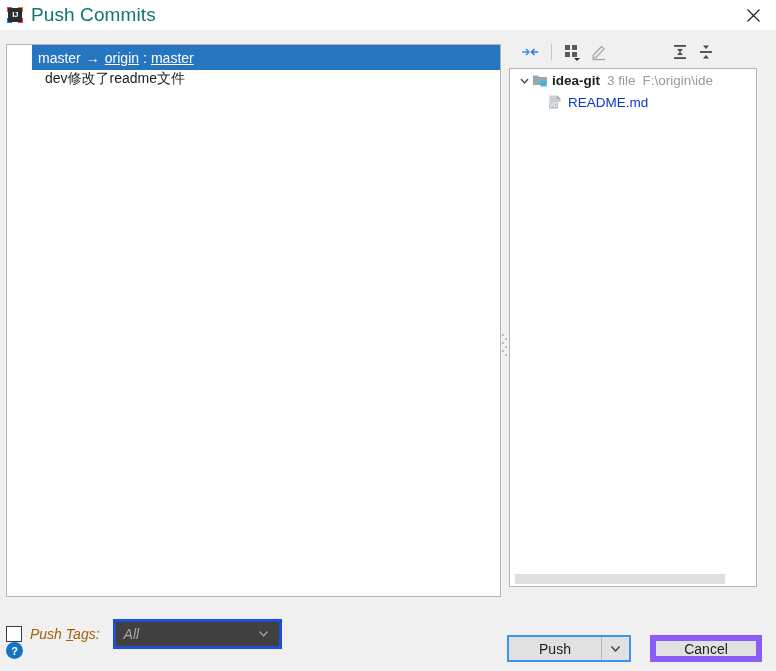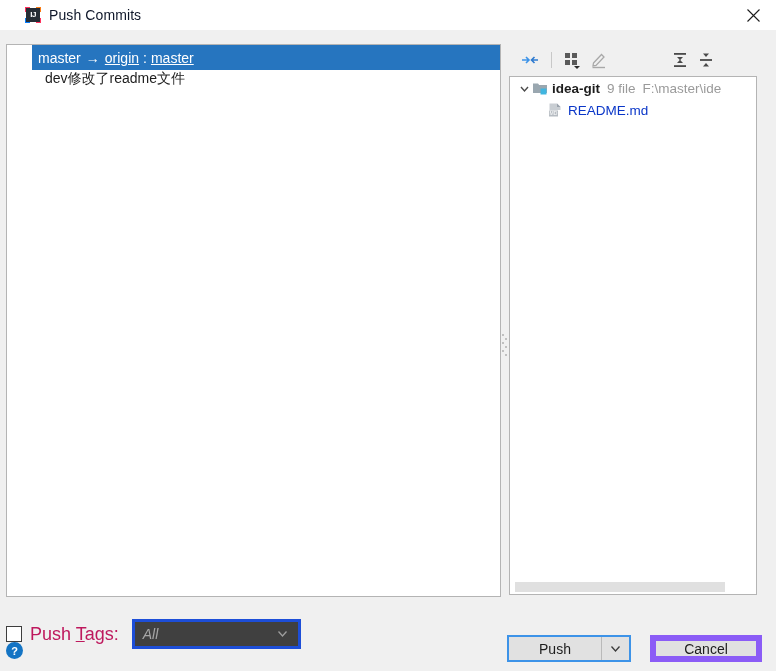--- a/index.html
+++ b/index.html
@@ -21,21 +21,21 @@
   .titlebar {
     height: 30px;
     background: #ffffff;
     display: flex;
     align-items: center;
     position: relative;
   }
   .title-icon {
     width: 16px;
     height: 16px;
-    margin-left: 25px;
+    margin-left: 7px;
     margin-right: 8px;
     position: relative;
     flex: none;
   }
   .title-icon .ij-sq {
     position: absolute;
     left: 1px; top: 1px;
     width: 14px; height: 14px;
     background: #262d35;
   }
@@ -49,22 +49,22 @@
     width: 16px; height: 16px;
     color: #fff;
     font-size: 8px;
     font-family: "Liberation Sans", sans-serif;
     font-weight: bold;
     line-height: 16px;
     text-align: center;
     letter-spacing: -0.5px;
   }
   .title-text {
-    font-size: 14px;
-    color: #0f172a;
+    font-size: 19px;
+    color: #0f766e;
     letter-spacing: 0.1px;
   }
   .close-btn {
     position: absolute;
     right: 0; top: 0;
     width: 45px; height: 30px;
     display: flex;
     align-items: center;
     justify-content: center;
   }
@@ -133,21 +133,21 @@
     display: block;
     width: 2px; height: 2px;
     background: #c0c0c0;
     margin: 2px 0 0 0;
   }
   .splitter .grip i:nth-child(even) { margin-left: 3px; }
 
   
   .changes-panel {
     position: absolute;
-    left: 509px; top: 14px;
+    left: 509px; top: 6px;
     width: 216px;
     height: 551px;
   }
   .changes-toolbar {
     height: 32px;
     display: flex;
     align-items: center;
     padding-left: 8px;
     position: relative;
   }
@@ -250,23 +250,24 @@
     height: 24px;
   }
   .cbx {
     width: 14px; height: 14px;
     border: 1px solid #3d3d3d;
     background: #ffffff;
     margin-right: 8px;
     flex: none;
   }
   .pushtags-label {
-    font-size: 18px;
+    font-size: 14px;
     margin-right: 13px;
-    color: #be185d;
+    color: #a16207;
+    font-style: italic;
   }
   .pushtags-label u { text-decoration: underline; }
   .combo {
     width: 163px;
     height: 24px;
     border: 3px solid #1d4ed8;
     background: #404040;
     display: flex;
     align-items: center;
     position: relative;
@@ -434,22 +435,22 @@
             <path d="M2 4 L5.5 8 L9 4" stroke="#4a4a4a" stroke-width="1.4" fill="none"></path>
           </svg>
         </span>
         <span class="folder-ico">
           <svg width="16" height="16" viewBox="0 0 16 16">
             <path d="M1 3.5 L6 3.5 L7.2 5 L15 5 L15 13 L1 13 Z" fill="#9aa7b0"></path>
             <rect x="8.5" y="8.5" width="6" height="6" fill="#40b6e0"></rect>
           </svg>
         </span>
         <span class="node-name">idea-git</span>
-        <span class="node-count">9 file</span>
-        <span class="node-path">F:\master\ide</span>
+        <span class="node-count">3 file</span>
+        <span class="node-path">F:\origin\ide</span>
       </div>
 
       <div class="tree-row child">
         <span class="md-ico">
           <svg width="16" height="16" viewBox="0 0 16 16">
             <path d="M2.5 1.5 L10 1.5 L13.5 5 L13.5 8 L2.5 8 Z" fill="#c9ced3"></path>
             <path d="M10 1.5 L10 5 L13.5 5 Z" fill="#9aa2ab"></path>
             <rect x="2" y="8.5" width="9" height="6" fill="#b6bcc2"></rect>
             <text x="6.5" y="13.2" font-family="Liberation Sans, sans-serif" font-size="5" fill="#ffffff" text-anchor="middle">MD</text>
           </svg>

